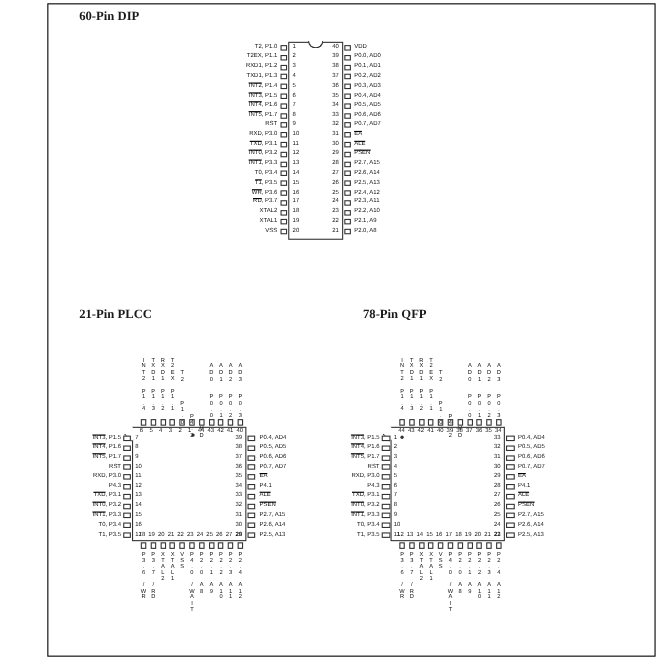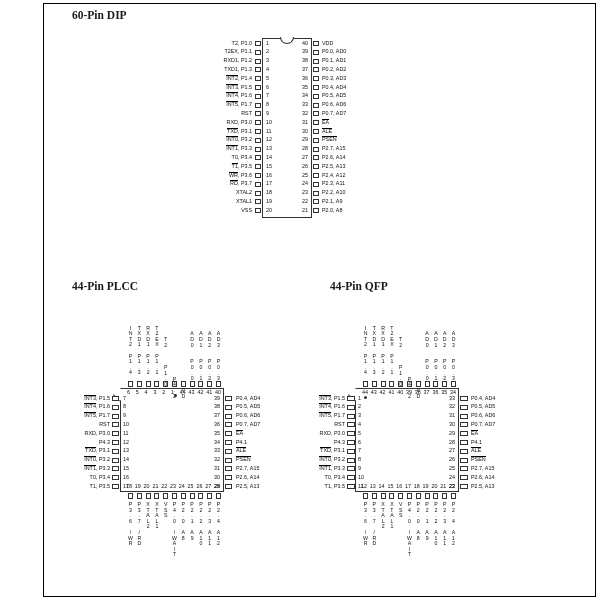--- a/index.html
+++ b/index.html
@@ -73,22 +73,22 @@
     position:absolute;width:8px;height:5px;
     border:1px solid #333;background:#fff;box-sizing:border-box;
   }
 </style>
 </head>
 <body>
 
 <div class="frame"></div>
 
 <div class="sect-title" id="t-dip">60-Pin DIP</div>
-<div class="sect-title" id="t-plcc">44-Pin PLCC</div>
-<div class="sect-title" id="t-qfp">44-Pin QFP</div>
+<div class="sect-title" id="t-plcc">21-Pin PLCC</div>
+<div class="sect-title" id="t-qfp">78-Pin QFP</div>
 
 <div id="dip">
   <div id="dip-body"></div>
   <div id="dip-notch"></div>
 <div class="pad" style="left: 255px; top: 41px;"></div>
     <div class="lbl lbl-r" style="left: 190px; top: 40.5px; width: 62px;"><span>T2, P1.0</span></div>
     <div class="num" style="left: 266px; top: 40.5px;">1</div>
     <div class="pad" style="left: 255px; top: 49.8px;"></div>
     <div class="lbl lbl-r" style="left: 190px; top: 49.3px; width: 62px;"><span>T2EX, P1.1</span></div>
     <div class="num" style="left: 266px; top: 49.3px;">2</div>

